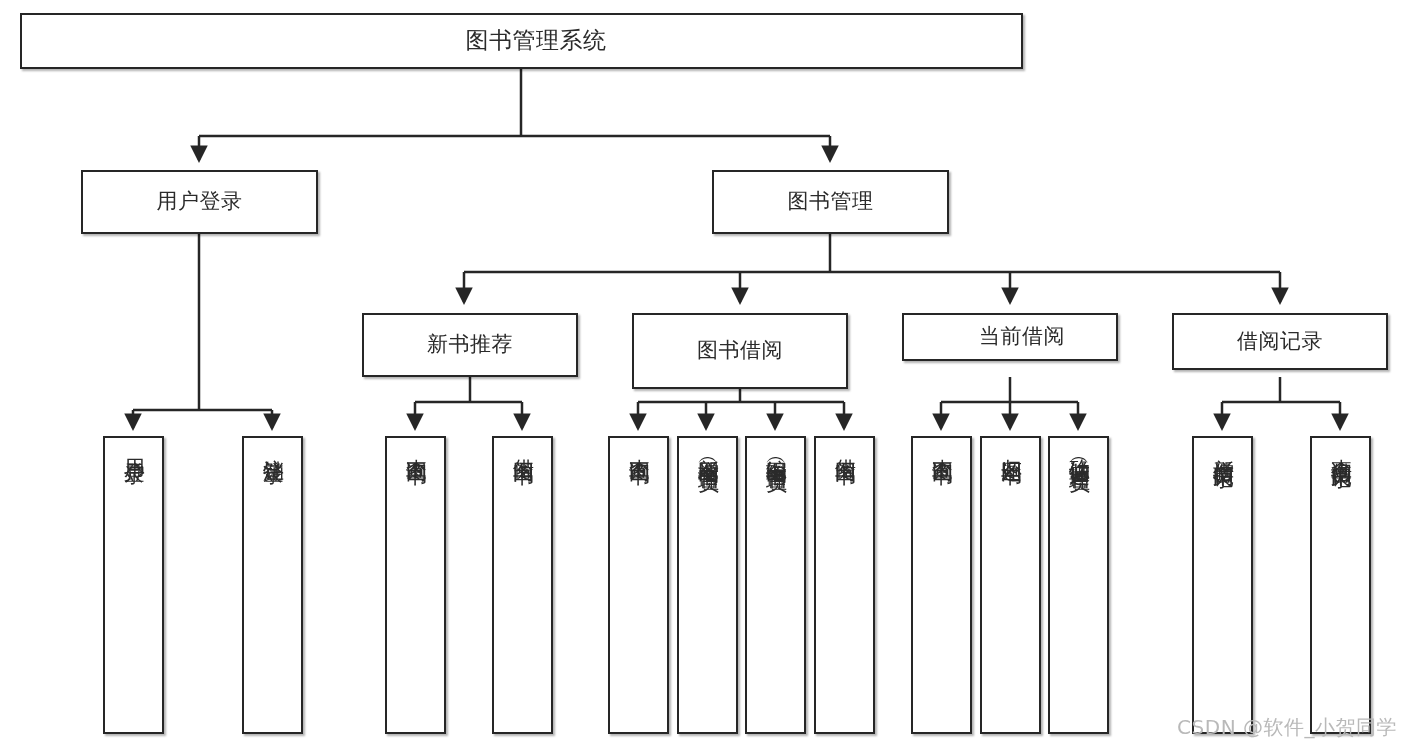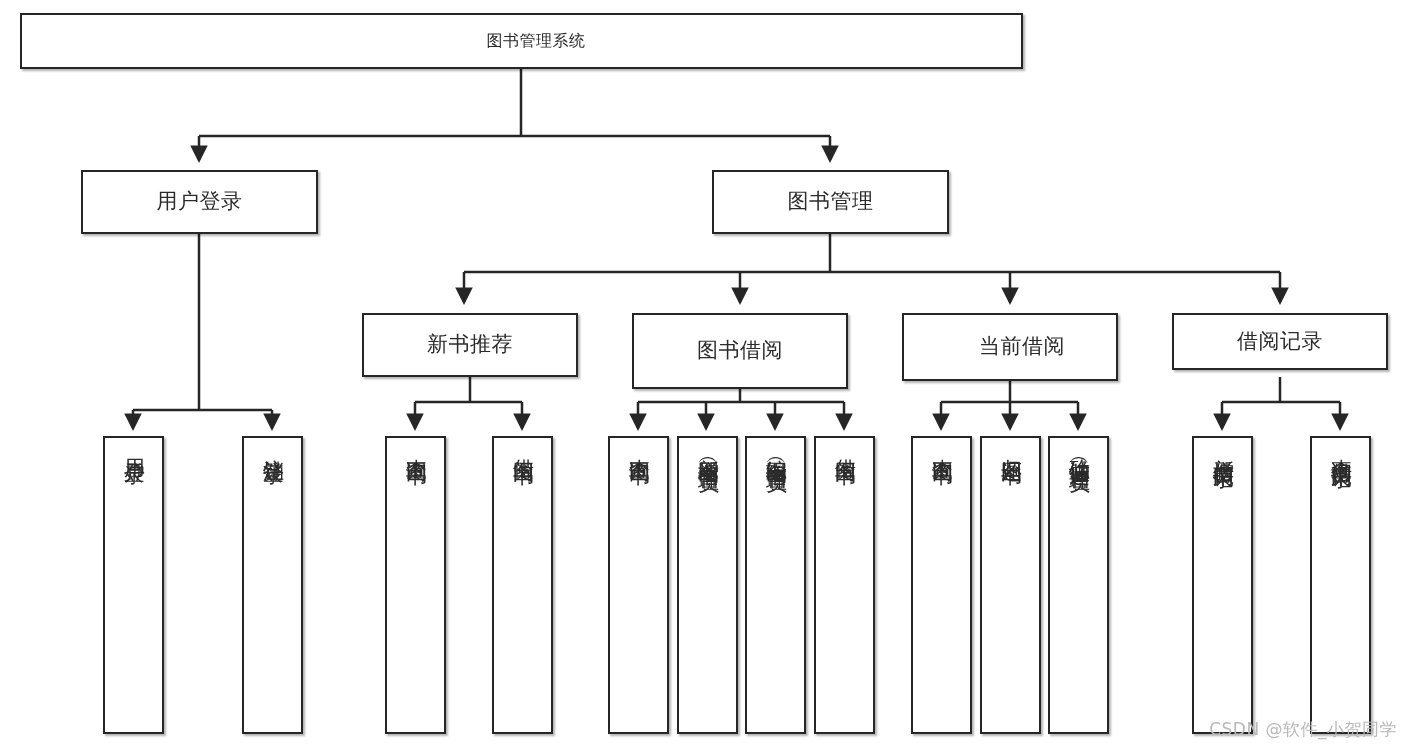--- a/index.html
+++ b/index.html
@@ -41,41 +41,41 @@
     display: block;
     text-align: center;
     letter-spacing: 0.5px;
     white-space: nowrap;
   }
   .node.h .label {
     font-size: 21px;
     line-height: 1.1;
   }
   .node.root .label {
-    font-size: 16px;
+    font-size: 23px;
     margin-left: 29px;
   }
   .node.v {
     align-items: flex-start;
     justify-content: center;
     padding-top: 4px;
   }
   .node.v .label {
     writing-mode: vertical-rl;
     text-orientation: upright;
     font-size: 21px;
     line-height: 1.14;
     letter-spacing: 2px;
     white-space: nowrap;
   }
   .watermark {
     position: absolute;
     right: 8px;
     bottom: 6px;
-    font-size: 17px;
+    font-size: 20px;
     color: #b9b9b9;
     white-space: nowrap;
     z-index: 5;
     letter-spacing: 0.5px;
   }
 </style>
 </head>
 <body>
 
 <div id="canvas">
@@ -144,21 +144,21 @@
   </div>
 
   <div class="node h" style="left:712px; top:170px; width:237px; height:64px;">
     <span class="label">图书管理</span>
   </div>
 
   <div class="node h" style="left:632px; top:313px; width:216px; height:76px;">
     <span class="label">图书借阅</span>
   </div>
 
-  <div class="node h" style="left:902px; top:313px; width:216px; height:68px;padding-left:24px;">
+  <div class="node h" style="left:902px; top:313px; width:216px; height:48px;padding-left:24px;">
     <span class="label">当前借阅</span>
   </div>
 
   <div class="node h" style="left:1172px; top:313px; width:216px; height:57px;">
     <span class="label">借阅记录</span>
   </div>
 
   <div class="node v" style="left:103px; top:436px; width:61px; height:298px;">
     <span class="label">用户登录</span>
   </div>

